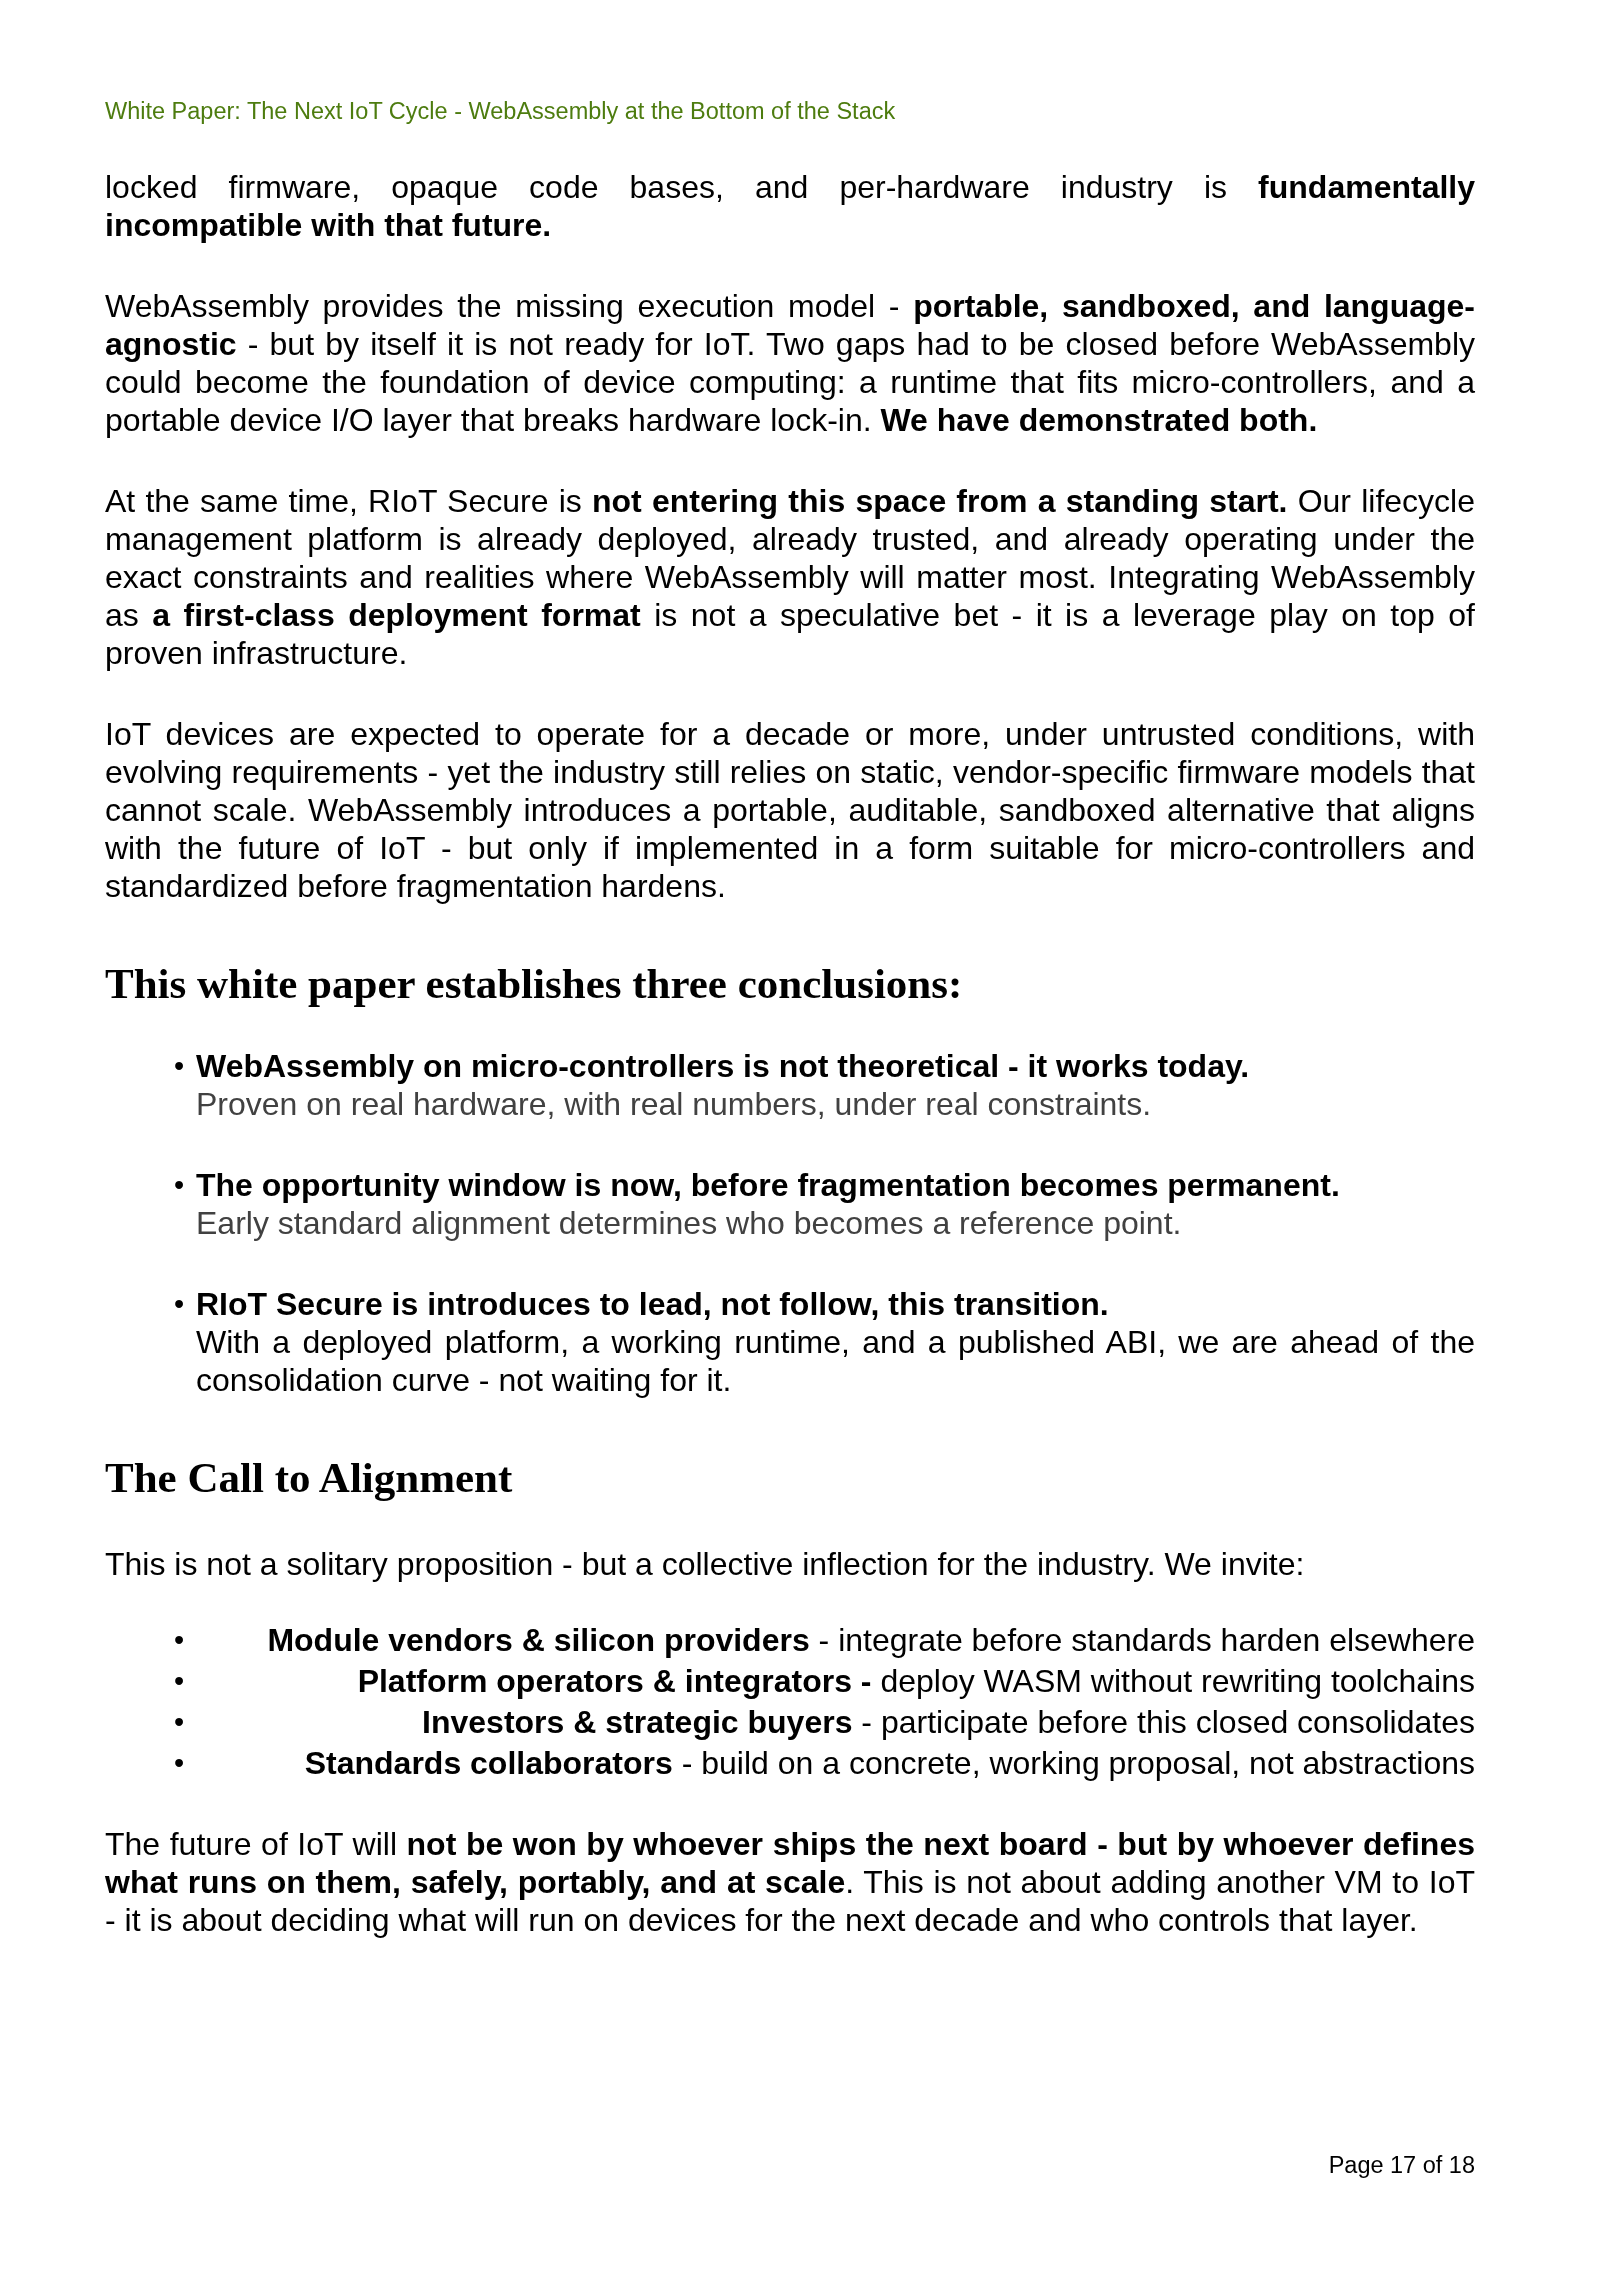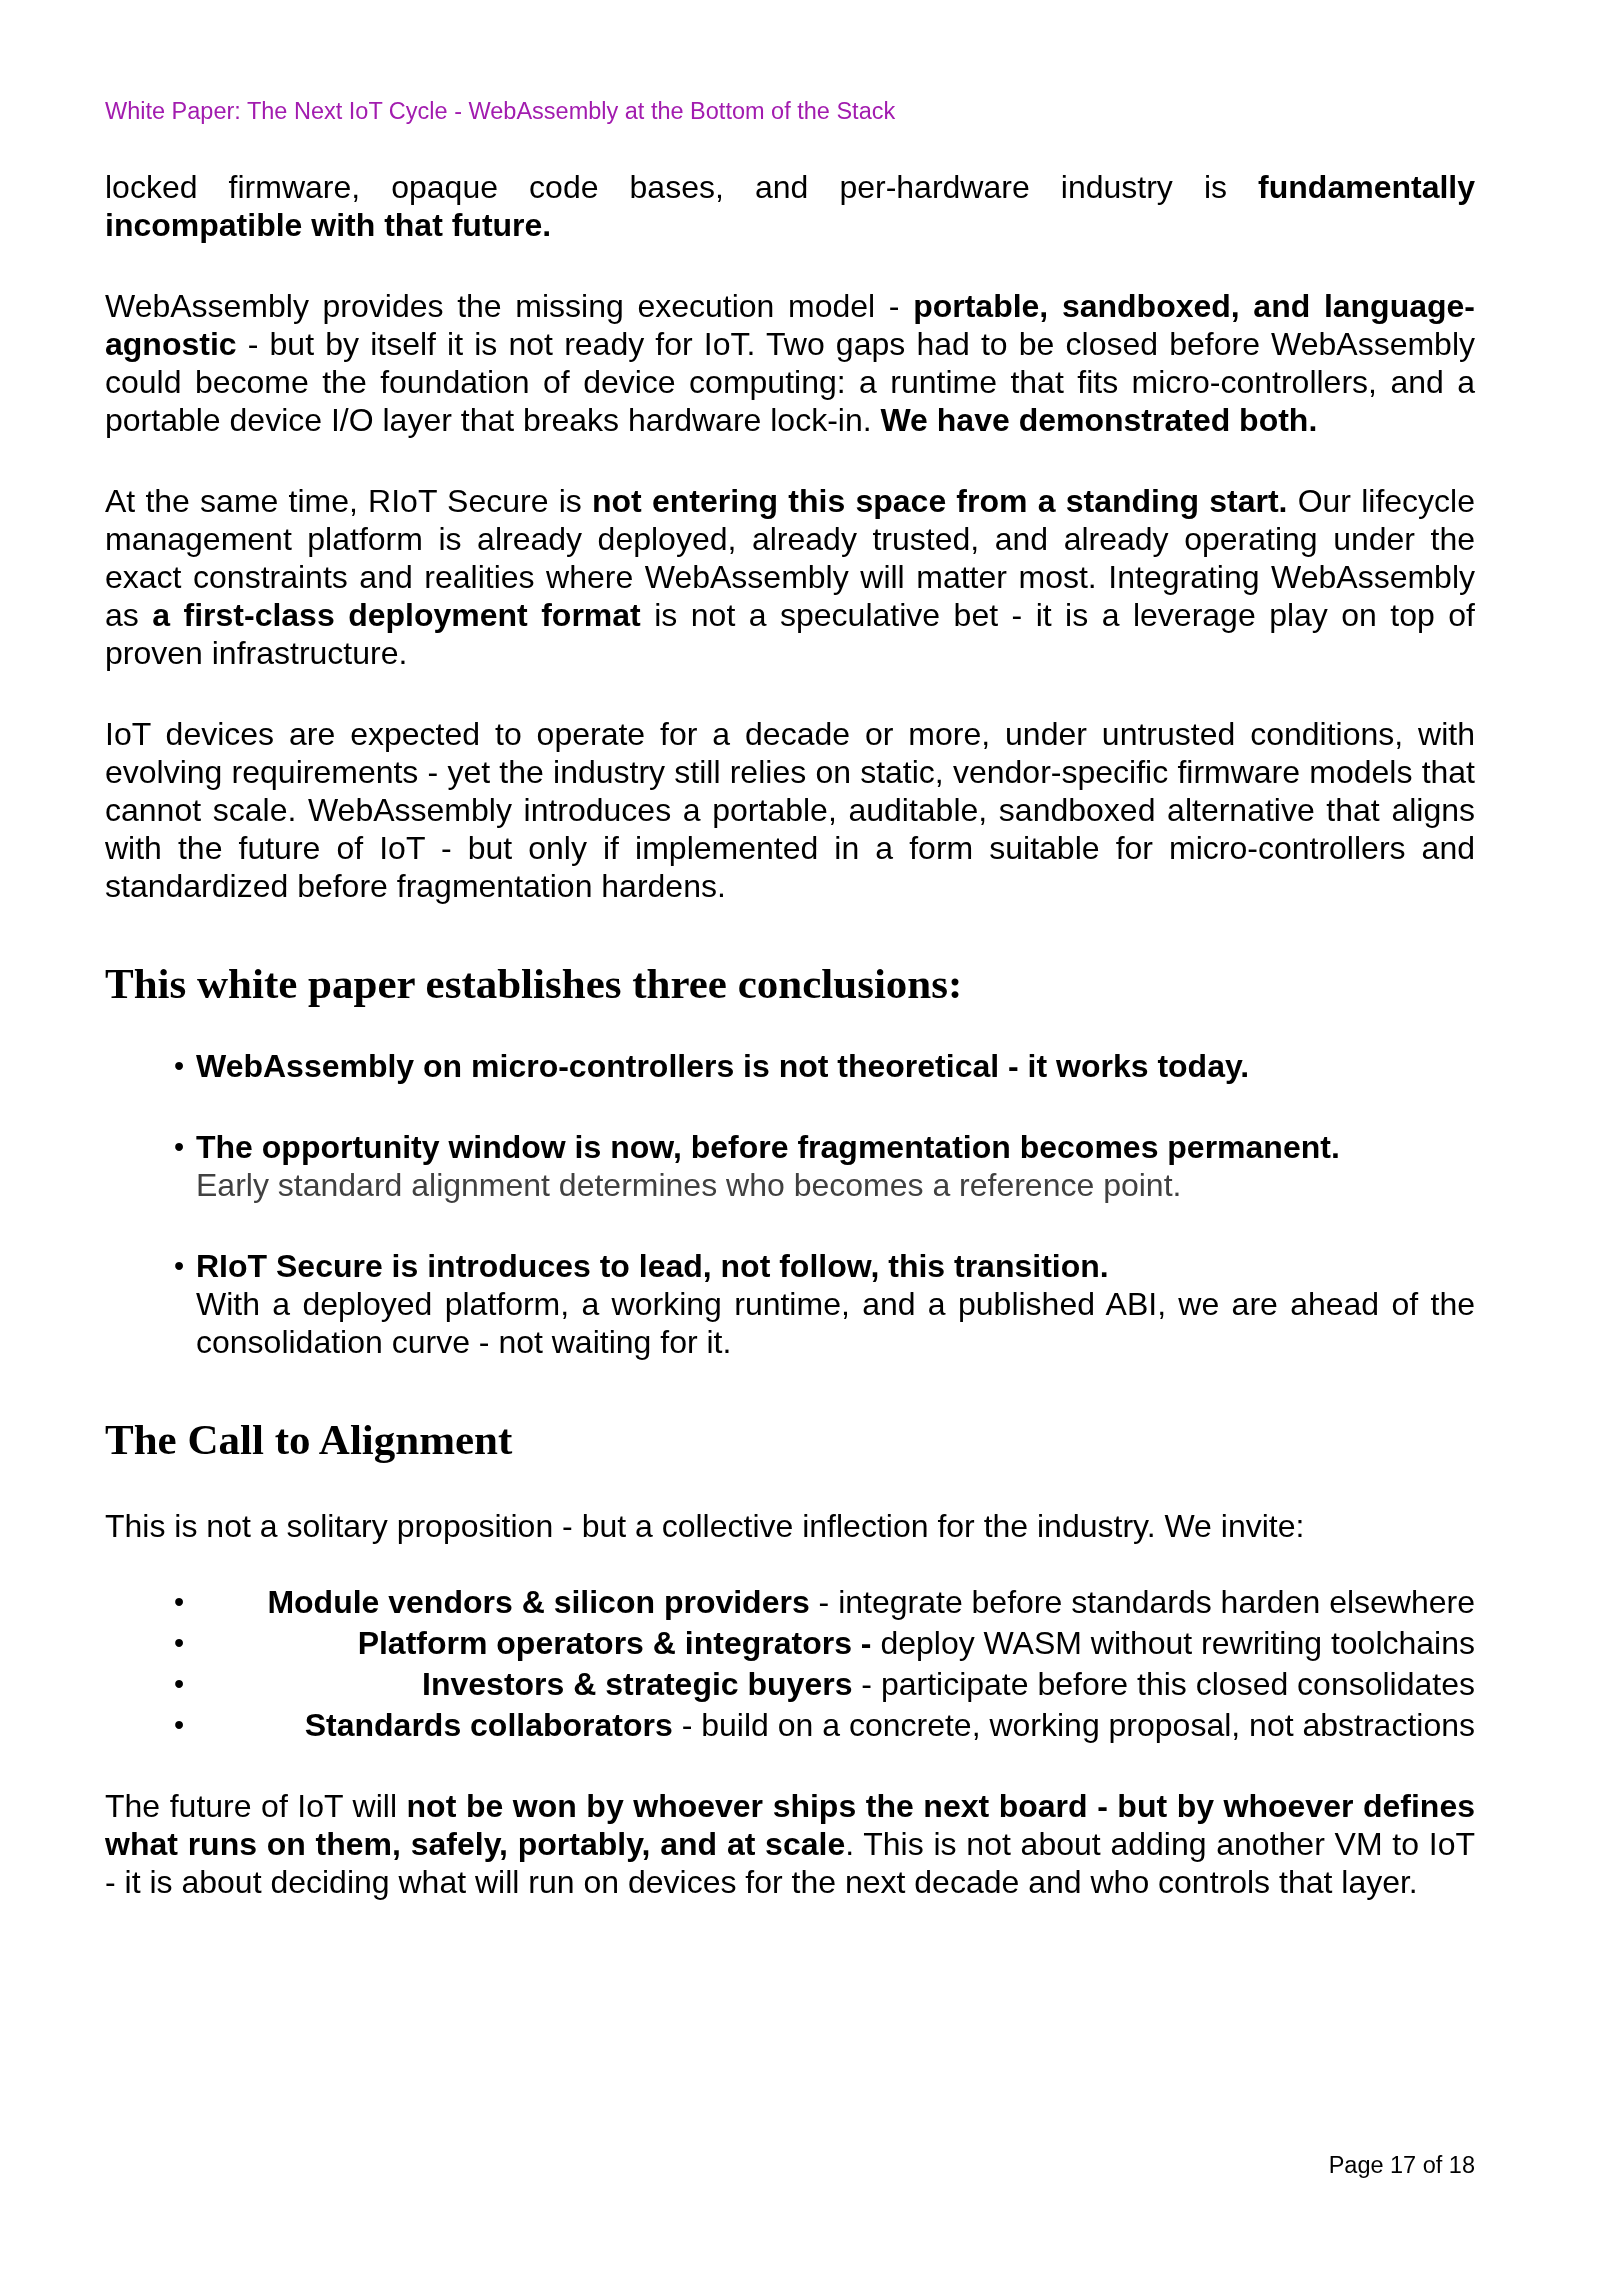--- a/index.html
+++ b/index.html
@@ -16,21 +16,21 @@
   .content {
     position: absolute;
     left: 105px;
     right: 146px;
     top: 0;
   }
   .doc-header {
     margin-top: 98px;
     font-size: 23.5px;
     line-height: 27.4px;
-    color: #a21caf;
+    color: #4d7c0f;
   }
   p.body {
     font-size: 32px;
     line-height: 38px;
     text-align: justify;
     margin: 43px 0 0 0;
   }
   .b { font-weight: bold; }
   h1.section {
     font-size: 43px;
@@ -84,20 +84,21 @@
     <p class="body"><span>locked firmware, opaque code bases, and per-hardware industry is </span><span class="b">fundamentally incompatible with that future.</span></p>
     <p class="body"><span>WebAssembly provides the missing execution model - </span><span class="b">portable, sandboxed, and language-agnostic</span><span> - but by itself it is not ready for IoT. Two gaps had to be closed before WebAssembly could become the foundation of device computing: a runtime that fits micro-controllers, and a portable device I/O layer that breaks hardware lock-in. </span><span class="b">We have demonstrated both.</span></p>
     <p class="body"><span>At the same time, RIoT Secure is </span><span class="b">not entering this space from a standing start.</span><span> Our lifecycle management platform is already deployed, already trusted, and already operating under the exact constraints and realities where WebAssembly will matter most. Integrating WebAssembly as </span><span class="b">a first-class deployment format</span><span> is not a speculative bet - it is a leverage play on top of proven infrastructure.</span></p>
     <p class="body"><span>IoT devices are expected to operate for a decade or more, under untrusted conditions, with evolving requirements - yet the industry still relies on static, vendor-specific firmware models that cannot scale. WebAssembly introduces a portable, auditable, sandboxed alternative that aligns with the future of IoT - but only if implemented in a form suitable for micro-controllers and standardized before fragmentation hardens.</span></p>
 
     <h1 class="section">This white paper establishes three conclusions:</h1>
 
     <ul class="bullets conclusions">
       <li>
         <span class="item-title">WebAssembly on micro-controllers is not theoretical - it works today.</span>
+        <span class="item-sub" style="color: rgb(65, 65, 65);">Proven on real hardware, with real numbers, under real constraints.</span>
       </li>
       <li>
         <span class="item-title">The opportunity window is now, before fragmentation becomes permanent.</span>
         <span class="item-sub" style="color: rgb(65, 65, 65);">Early standard alignment determines who becomes a reference point.</span>
       </li>
       <li>
         <span class="item-title">RIoT Secure is introduces to lead, not follow, this transition.</span>
         <span class="item-sub" style="color: rgb(0, 0, 0);">With a deployed platform, a working runtime, and a published ABI, we are ahead of the consolidation curve - not waiting for it.</span>
       </li>
     </ul>

